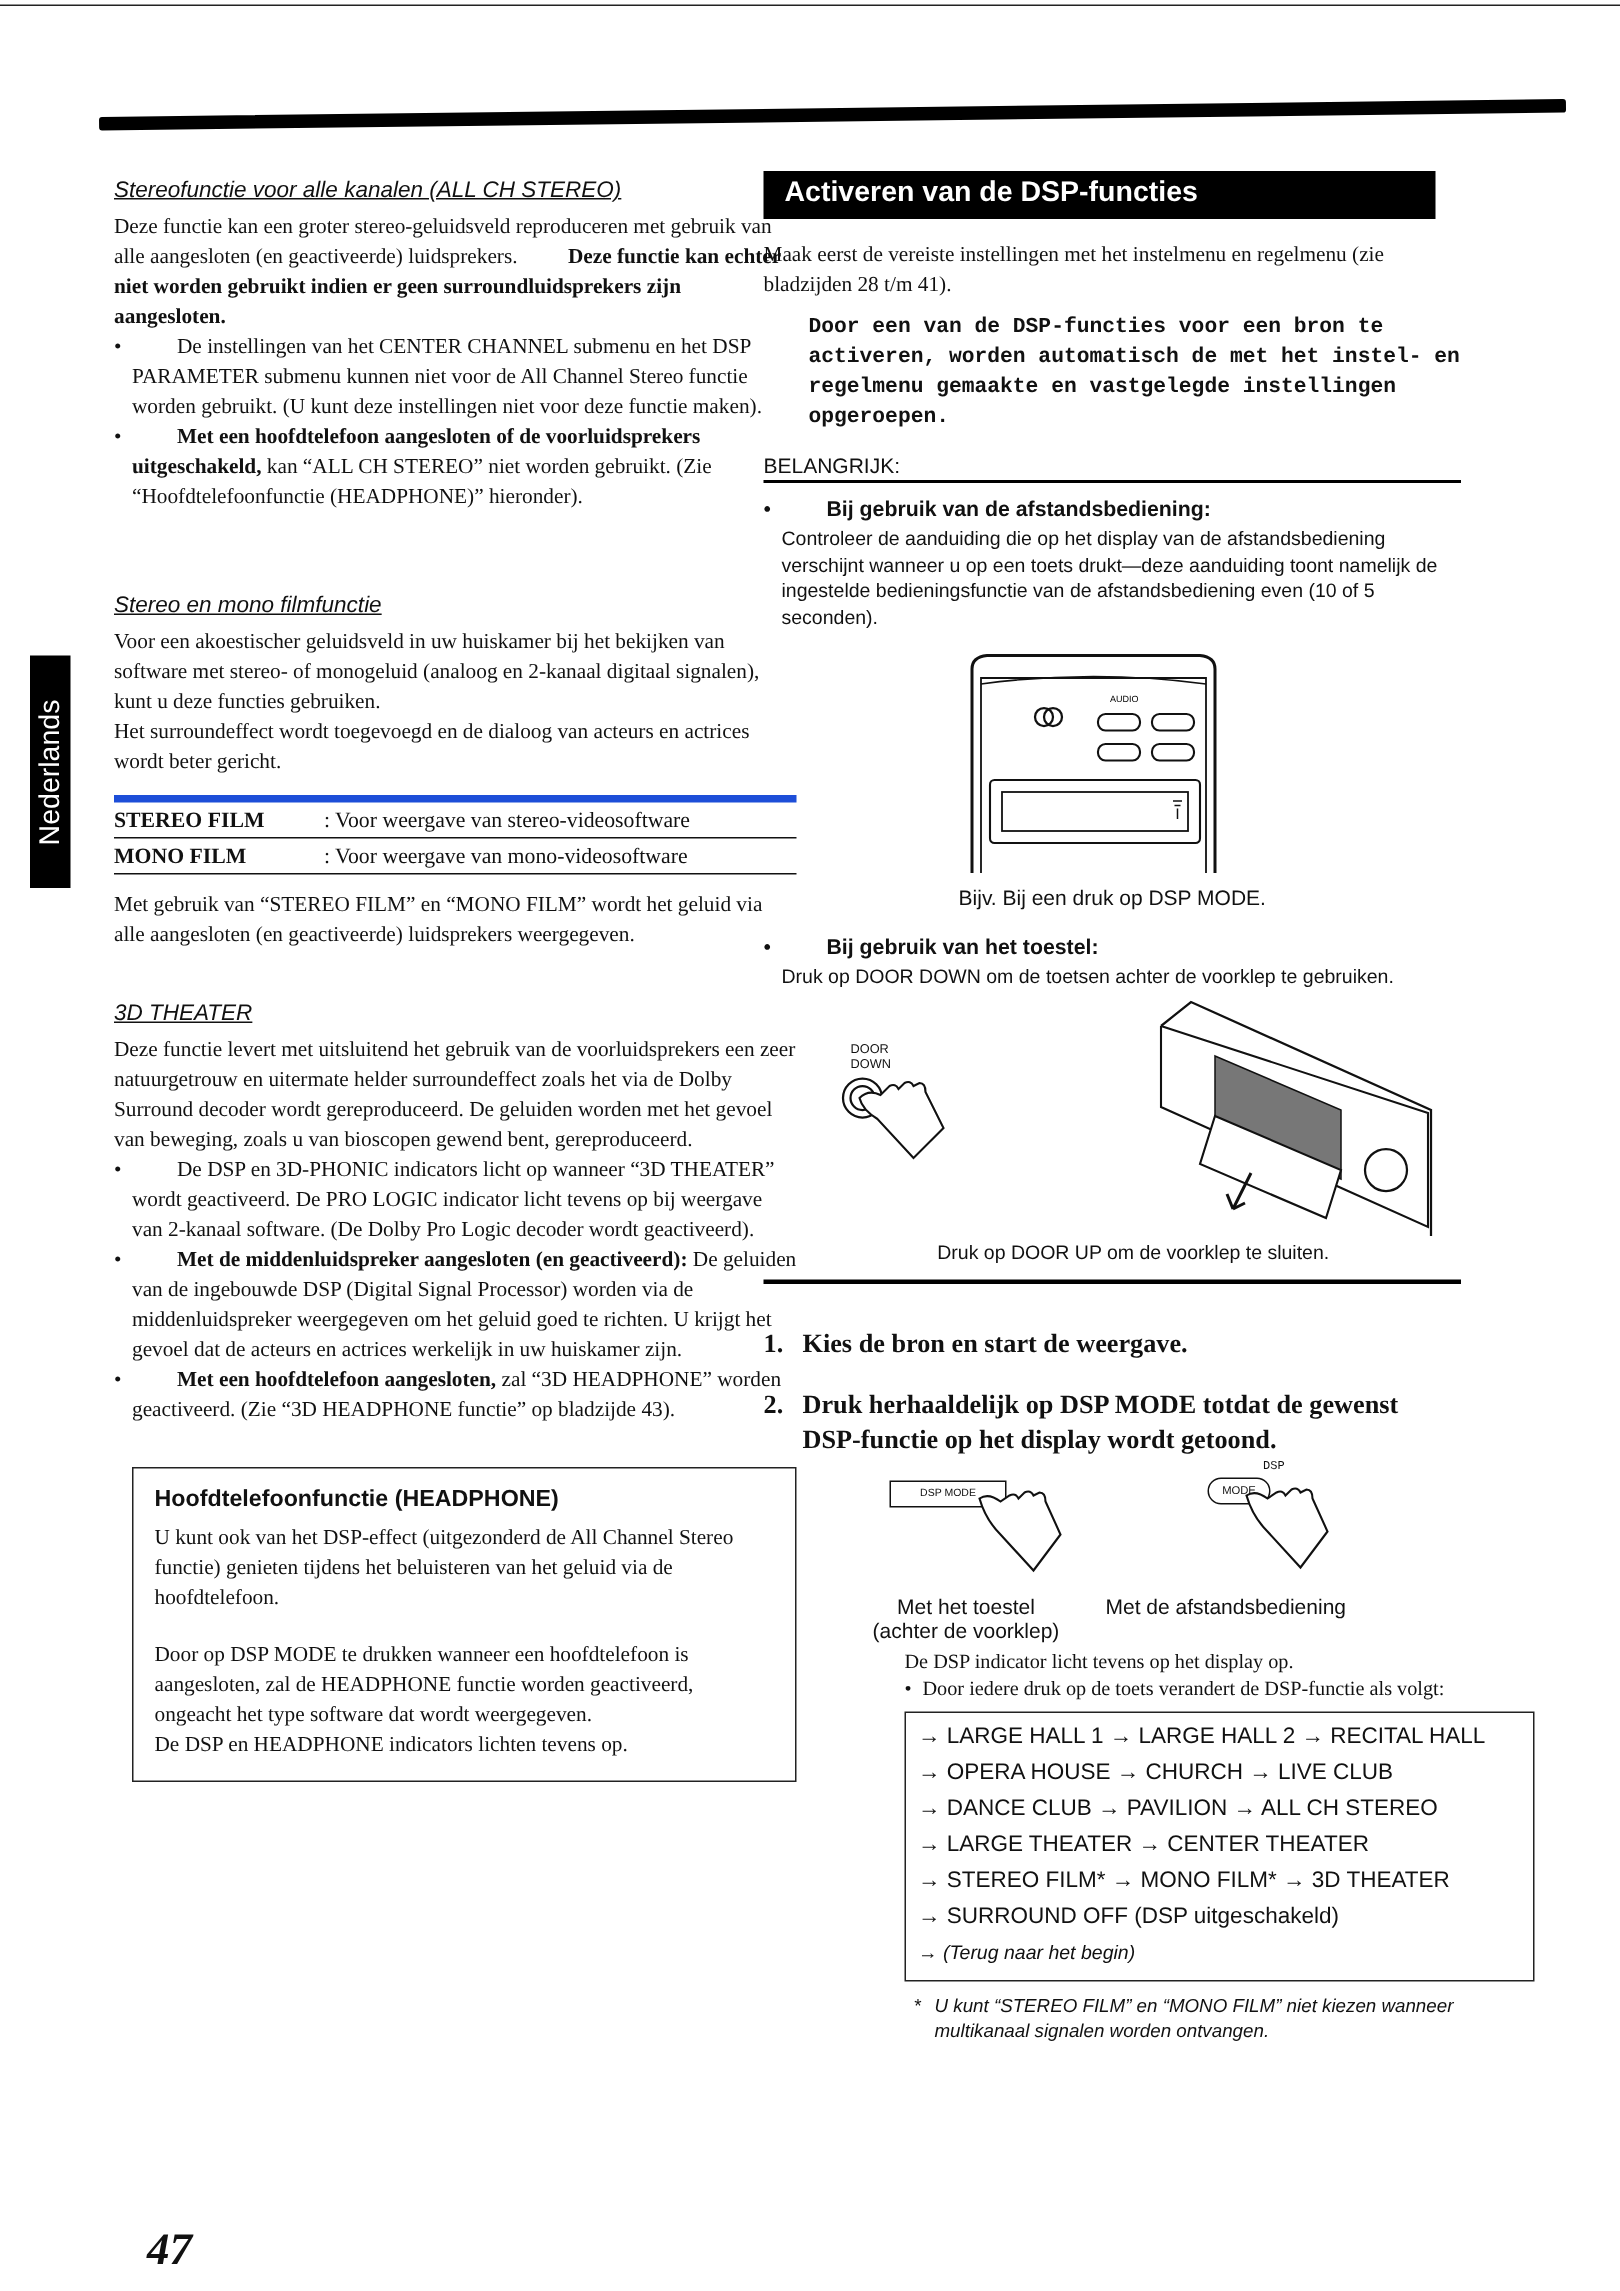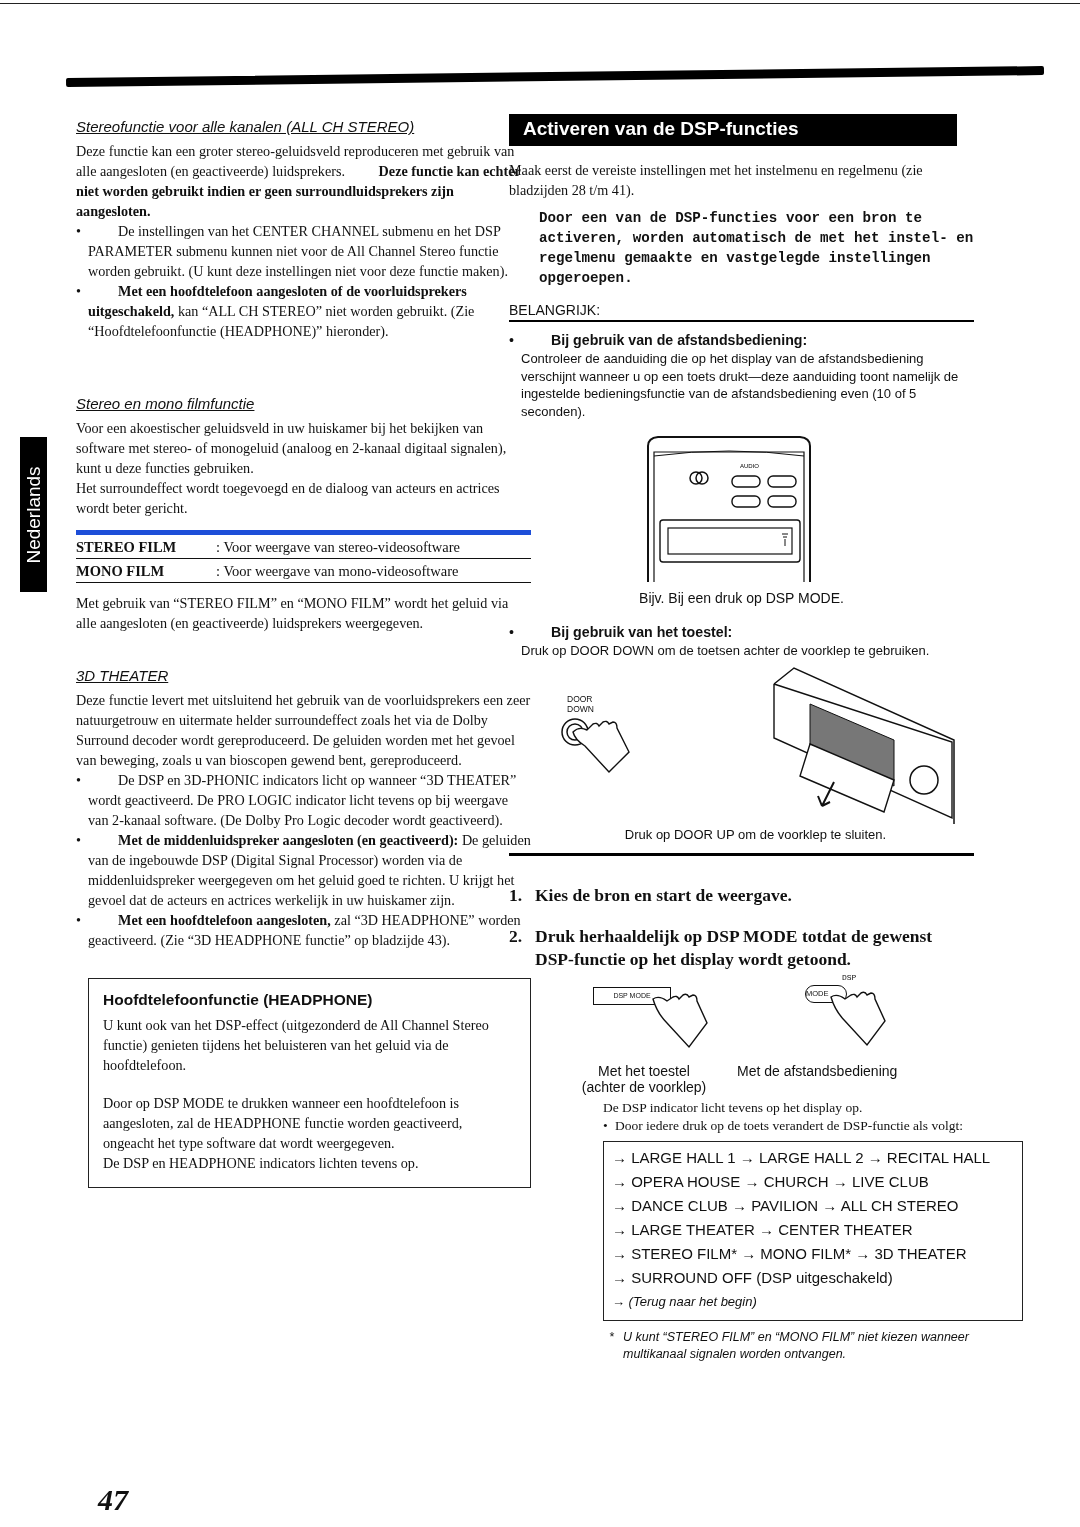--- a/index.html
+++ b/index.html
@@ -162,21 +162,21 @@
       <span>Druk herhaaldelijk op DSP MODE totdat de gewenst DSP-functie op het display wordt getoond.</span>
     </div>
   </div>
 
   <div style="position:relative; height:90px; margin-top:8px; margin-left:48px;">
     <div style="position:absolute; left:36px; top:8px; width:76px; height:16px; border:1.5px solid #111; font-family:'Liberation Sans',sans-serif; font-size:7px; line-height:16px; text-align:center;">DSP MODE</div>
     <svg style="position:absolute; left:92px; top:14px;" width="60" height="56" viewBox="0 0 60 56">
       <path d="M4 6 Q10 2 18 8 L24 4 Q28 2 30 6 L34 2 Q38 0 40 4 L44 2 Q48 2 48 8 L58 30 L40 54 L18 30 Q8 20 4 6 Z" fill="#fff" stroke="#111" stroke-width="1.4"></path>
     </svg>
     <div style="position:absolute; left:262px; top:-6px; font-family:Liberation Mono, monospace; font-size:8px;margin-left:23px;">DSP</div>
-    <div style="position:absolute; left:248px; top:6px; width:40px; height:16px; border:1.5px solid #111; border-radius:9px; font-family:'Liberation Sans',sans-serif; font-size:7.5px; line-height:16px; text-align:left;">MODE</div>
+    <div style="position:absolute; left:248px; top:6px; width:40px; height:16px; border:1.5px solid #111; border-radius:9px; font-family:'Liberation Sans',sans-serif; font-size:7.5px; line-height:16px; text-align:center;">MODE</div>
     <svg style="position:absolute; left:270px; top:12px;" width="60" height="56" viewBox="0 0 60 56">
       <path d="M4 6 Q10 2 18 8 L24 4 Q28 2 30 6 L34 2 Q38 0 40 4 L44 2 Q48 2 48 8 L58 30 L40 54 L18 30 Q8 20 4 6 Z" fill="#fff" stroke="#111" stroke-width="1.4"></path>
     </svg>
   </div>
   <div style="display:flex; margin-top:-6px; margin-left:50px;">
     <div class="caption" style="width:170px;">
       <div>Met het toestel</div>
       <div>(achter de voorklep)</div>
     </div>
     <div class="caption" style="margin-left:8px;">Met de afstandsbediening</div>

